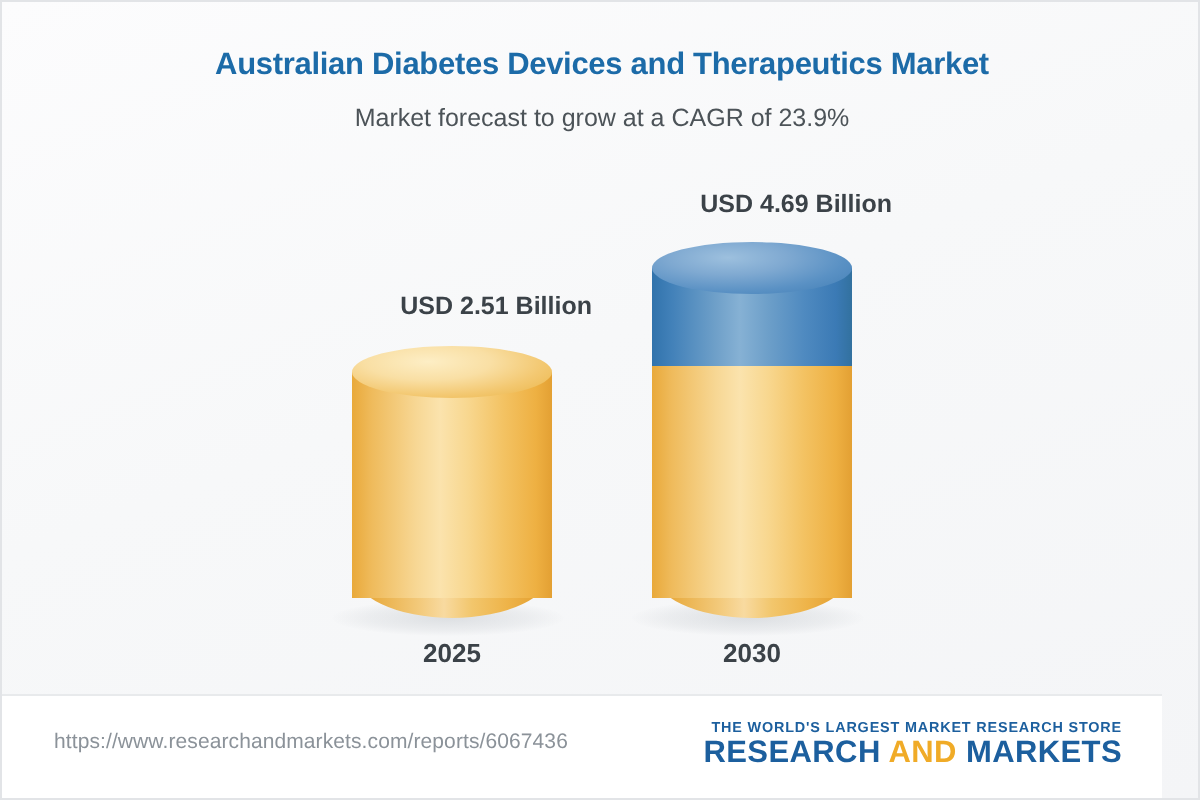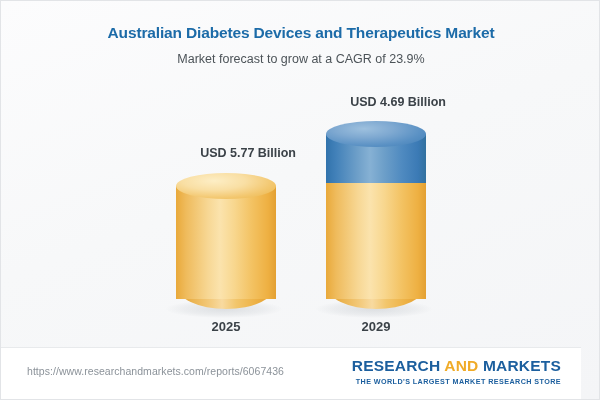--- a/index.html
+++ b/index.html
@@ -122,21 +122,21 @@
 <div id="infographic">
 
   <div id="header">
     <div id="chart-title">Australian Diabetes Devices and Therapeutics Market</div>
     <div id="chart-subtitle">Market forecast to grow at a CAGR of 23.9%</div>
   </div>
 
   <div id="plot">
 
     <div class="bar-group" id="group-2025">
-      <div class="value-label" style="top:145px;">USD 5.77 Billion</div>
+      <div class="value-label" style="top:145px;">USD 2.51 Billion</div>
 
       <div class="cyl-shadow" style="top:299px;"></div>
 
       <div class="cylinder">
         <div class="seg-bottom" style="top:284px;"></div>
         <div class="seg-body seg-yellow-body" style="top:185px; height:113px;"></div>
         <div class="seg-top cap-yellow" style="top:172px;"></div>
       </div>
 
       <div class="cat-label" style="top:318px;">2025</div>
@@ -147,27 +147,27 @@
 
       <div class="cyl-shadow" style="top:299px;"></div>
 
       <div class="cylinder">
         <div class="seg-bottom" style="top:284px;"></div>
         <div class="seg-body seg-yellow-body" style="top:182px; height:116px;"></div>
         <div class="seg-body seg-blue-body" style="top:133px; height:49px;"></div>
         <div class="seg-top cap-blue" style="top:120px;"></div>
       </div>
 
-      <div class="cat-label" style="top:318px;">2029</div>
+      <div class="cat-label" style="top:318px;">2030</div>
     </div>
 
   </div>
 
   <div id="footer">
     <div id="source-url">https://www.researchandmarkets.com/reports/6067436</div>
 
     <div id="brand-logo">
+      <div id="brand-tagline">THE WORLD'S LARGEST MARKET RESEARCH STORE</div>
       <div id="brand-wordmark"><span>RESEARCH </span><span id="brand-and">AND</span><span> MARKETS</span></div>
-      <div id="brand-tagline">THE WORLD'S LARGEST MARKET RESEARCH STORE</div>
     </div>
   </div>
 
 </div>
 
 </body></html>

